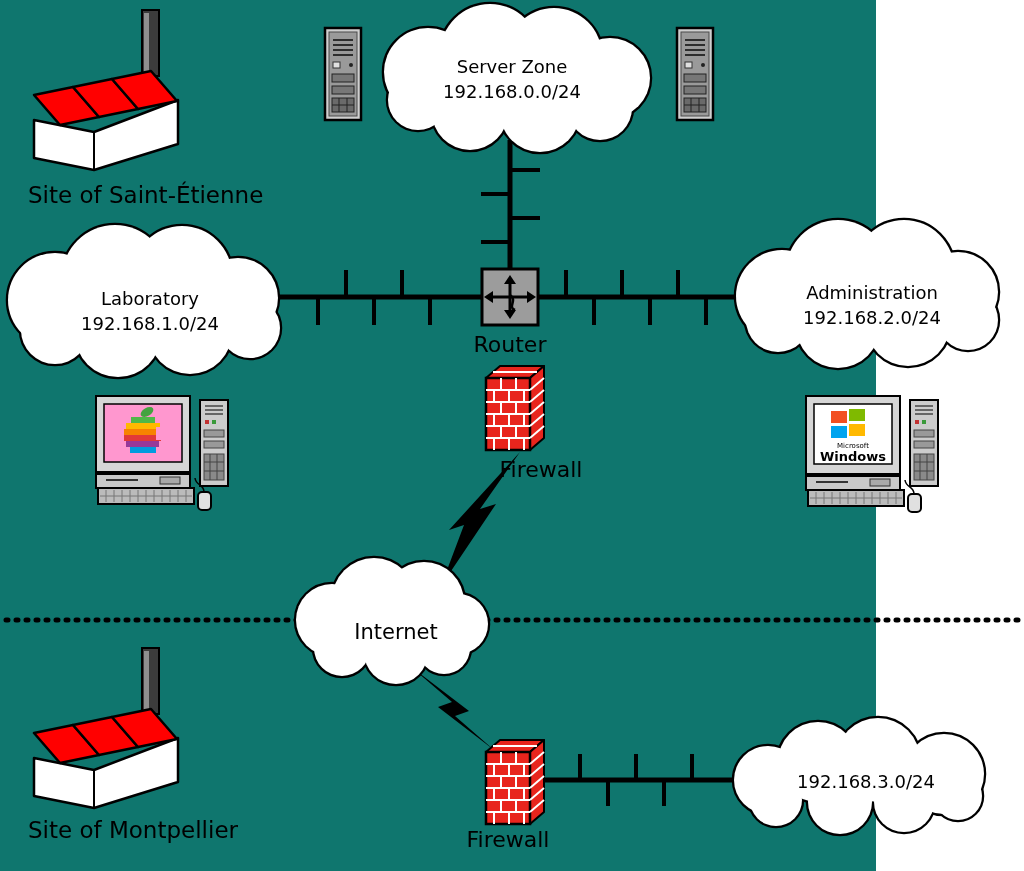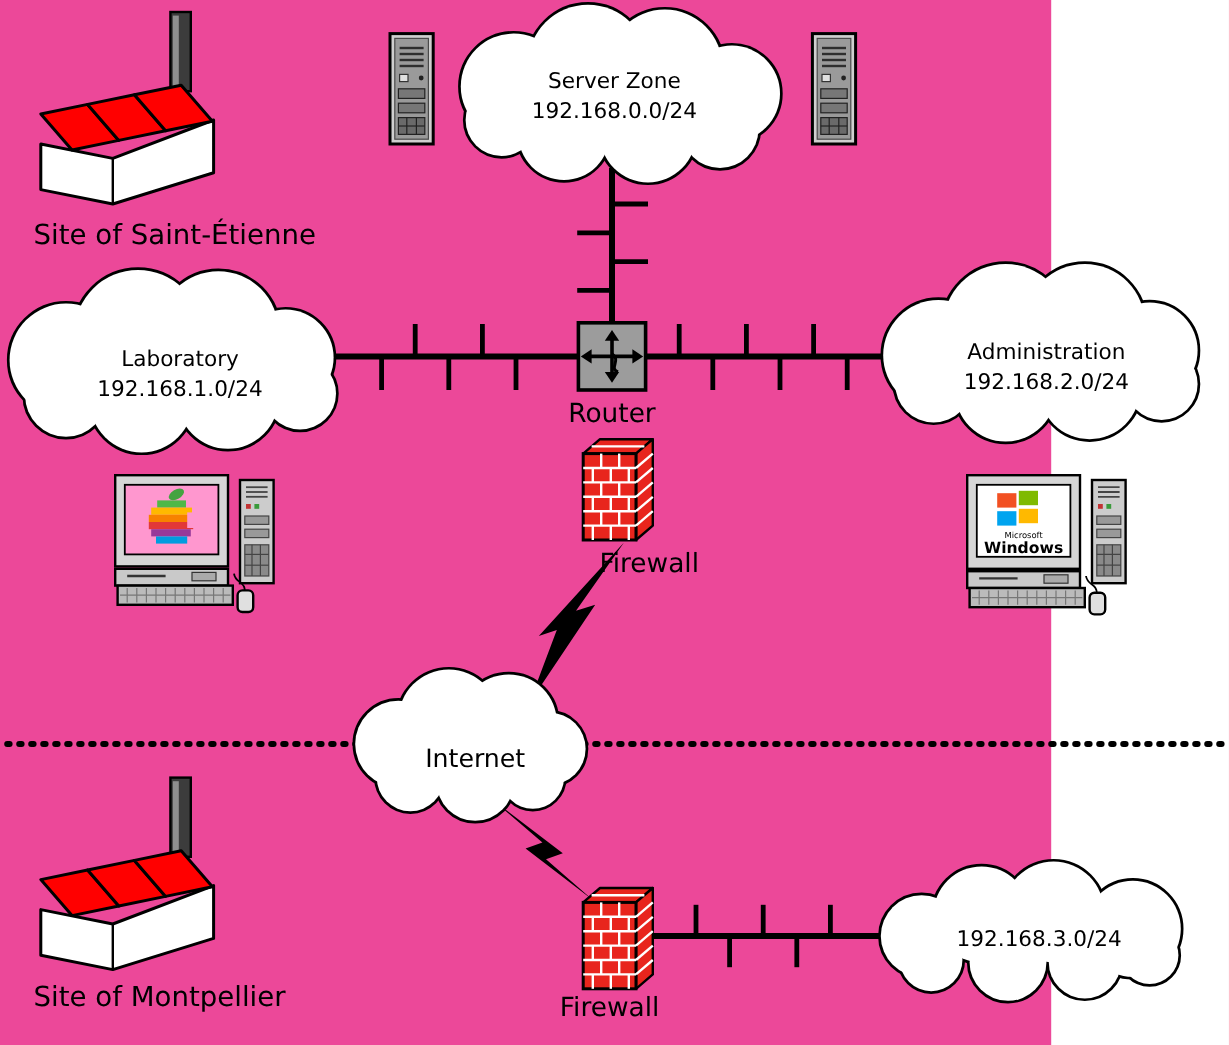--- a/index.html
+++ b/index.html
@@ -1,16 +1,16 @@
 <!DOCTYPE html>
 <html><head>
 <meta charset="utf-8">
 <style>
   html,body{margin:0;padding:0;background:#fff}
-  .stage{position:relative;width:876px;height:871px;background:#ec4899}
+  .stage{position:relative;width:876px;height:871px;background:#0f766e}
   svg{display:block}
   text{font-family:"DejaVu Sans","Liberation Sans",sans-serif;fill:#000}
   .t-site{font-size:23px}
   .t-dev-mid{font-size:22px;text-anchor:middle}
   .t-zone{font-size:18px;text-anchor:middle}
   .t-internet{font-size:21px;text-anchor:middle}
   .t-ms-small{font-size:7px;text-anchor:middle}
   .t-ms-big{font-size:13px;font-weight:bold;text-anchor:middle}
   .cloud-stroke{fill:#fff;stroke:#000;stroke-width:4.5}
   .cloud-fill{fill:#fff;stroke:none}

